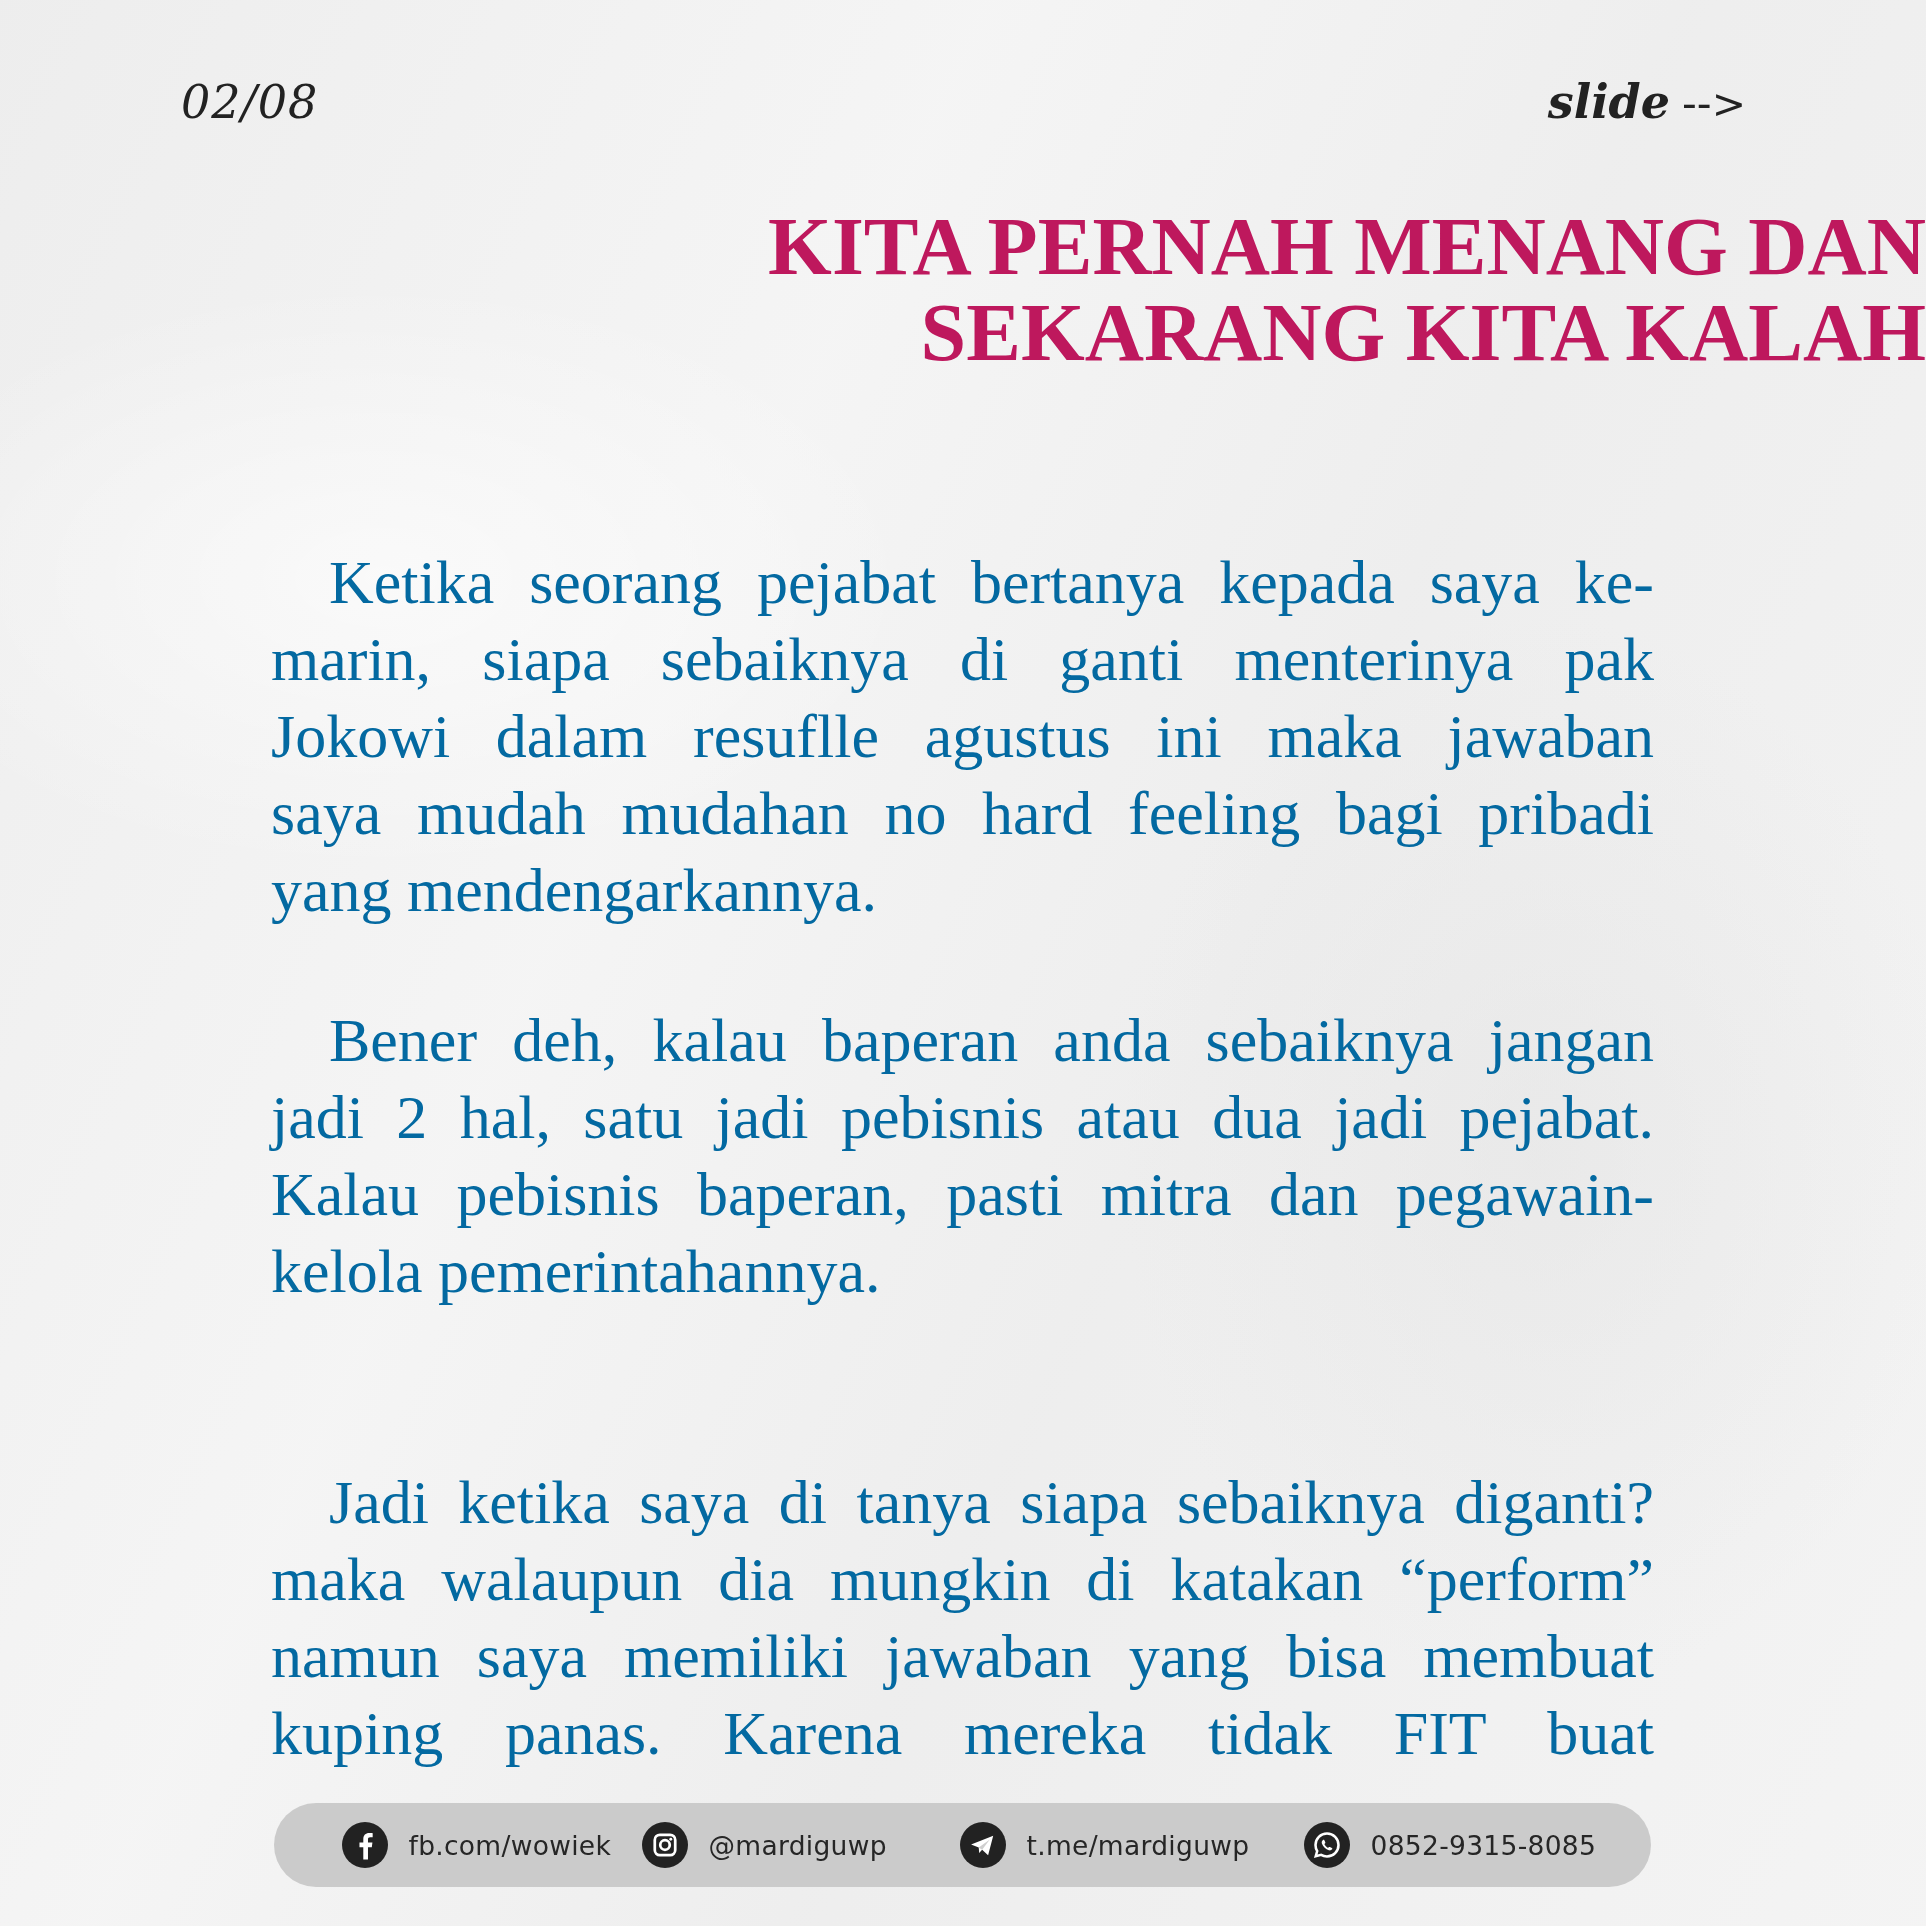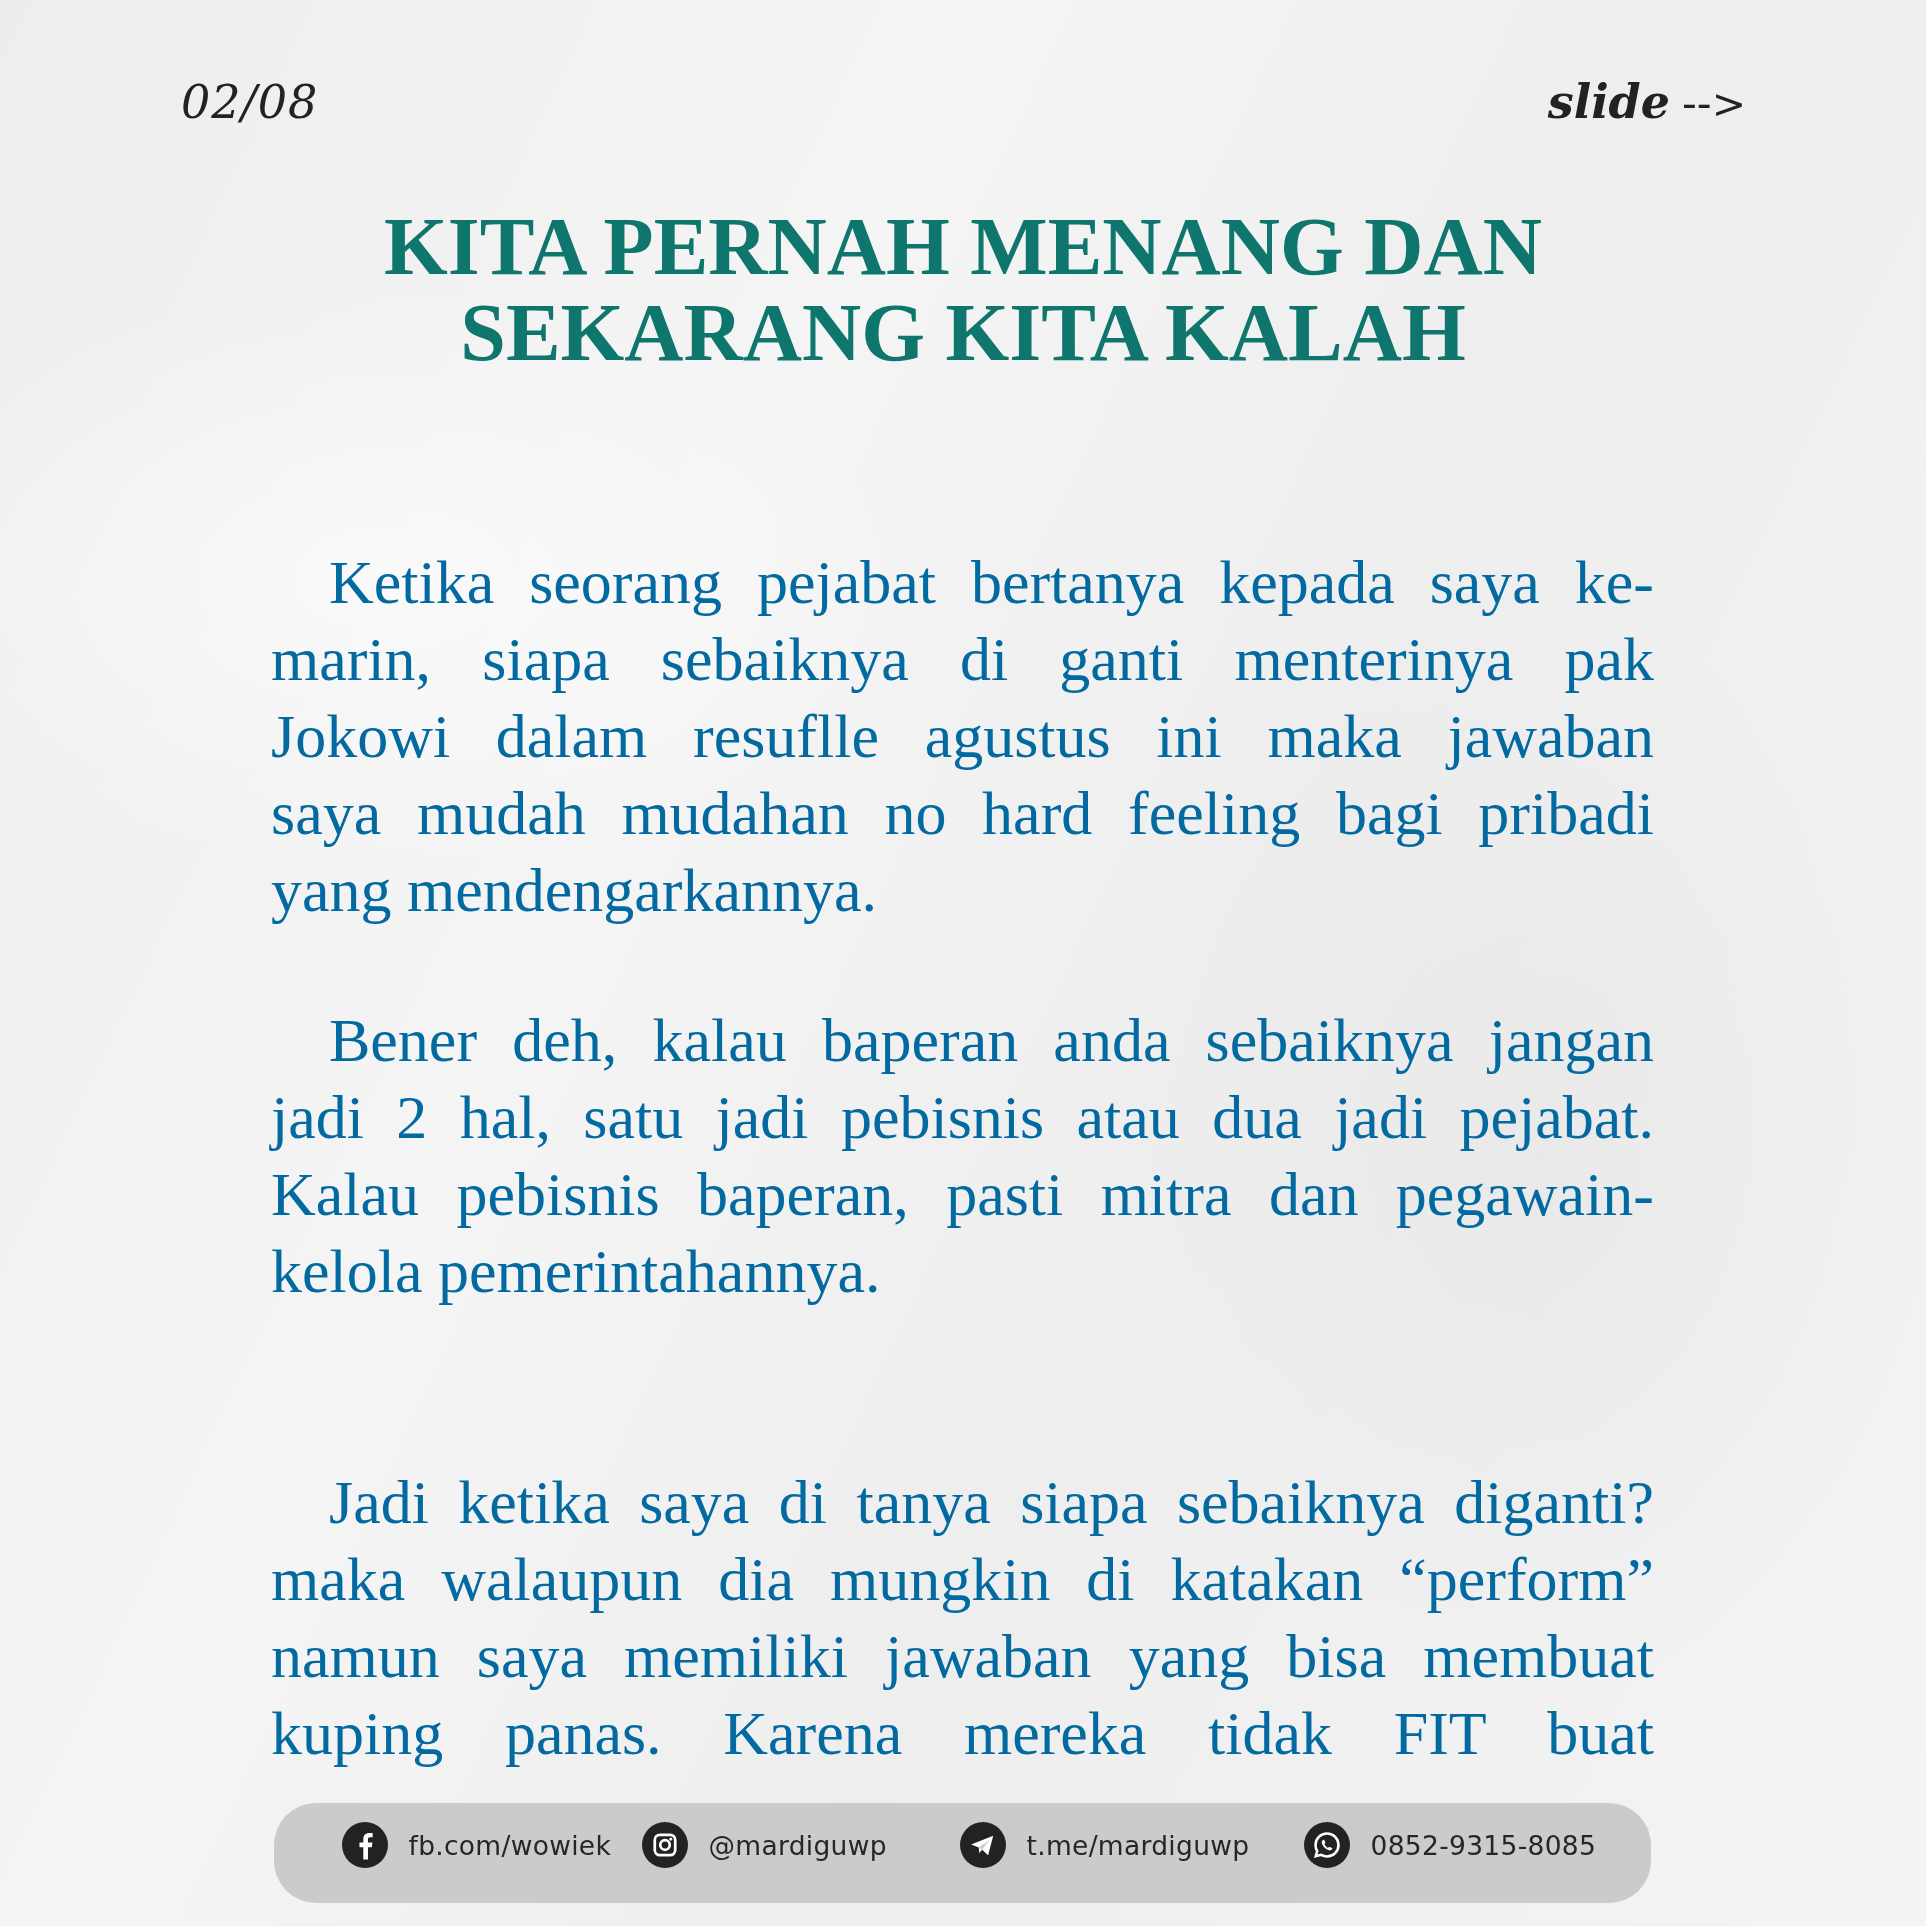--- a/index.html
+++ b/index.html
@@ -28,45 +28,45 @@
     .slide-hint {
       position: absolute; right: 180px; top: 79px;
       font-family: "DejaVu Serif", "Liberation Serif", serif;
       font-size: 46px; line-height: 1; color: #222;
       display: flex; align-items: baseline; gap: 12px;
     }
     .slide-hint .word { font-weight: bold; font-style: italic; }
     .slide-hint .arrow { font-family: "DejaVu Sans", sans-serif; font-weight: normal; font-size: 41px; }
     .title {
       position: absolute; left: 0; right: 0; top: 204px;
-      text-align: center;
+      text-align: right;
       font-family: "Liberation Serif", "DejaVu Serif", serif;
       font-weight: bold;
       font-size: 82px; line-height: 86px;
-      color: #0f766e;
+      color: #be185d;
       letter-spacing: 0px;
     }
     .title div { white-space: nowrap; }
     .body {
       position: absolute; left: 271px; width: 1383px;
       font-family: "Liberation Serif", "DejaVu Serif", serif;
       font-size: 62px; line-height: 77px;
       color: #0369a1;
       text-align: justify;
       hyphens: none;
     }
     .body .line { display: block; text-align: justify; text-align-last: justify; }
     .body .line.indent { padding-left: 58px; }
     .body .line.last { text-align-last: left; }
     .p1 { top: 544px; }
     .p2 { top: 1002px; }
     .p3 { top: 1464px; }
     .footer {
       position: absolute; left: 274px; top: 1803px;
-      width: 1377px; height: 100px;
+      width: 1377px; height: 84px;
       background: #cbcbcb;
       border-radius: 42px;
     }
     .f-item { position: absolute; top: 0; height: 84px; display: flex; align-items: center; }
     .f-icon {
       width: 46px; height: 46px; border-radius: 50%;
       background: #222222;
       display: flex; align-items: center; justify-content: center;
       flex: 0 0 46px;
     }

